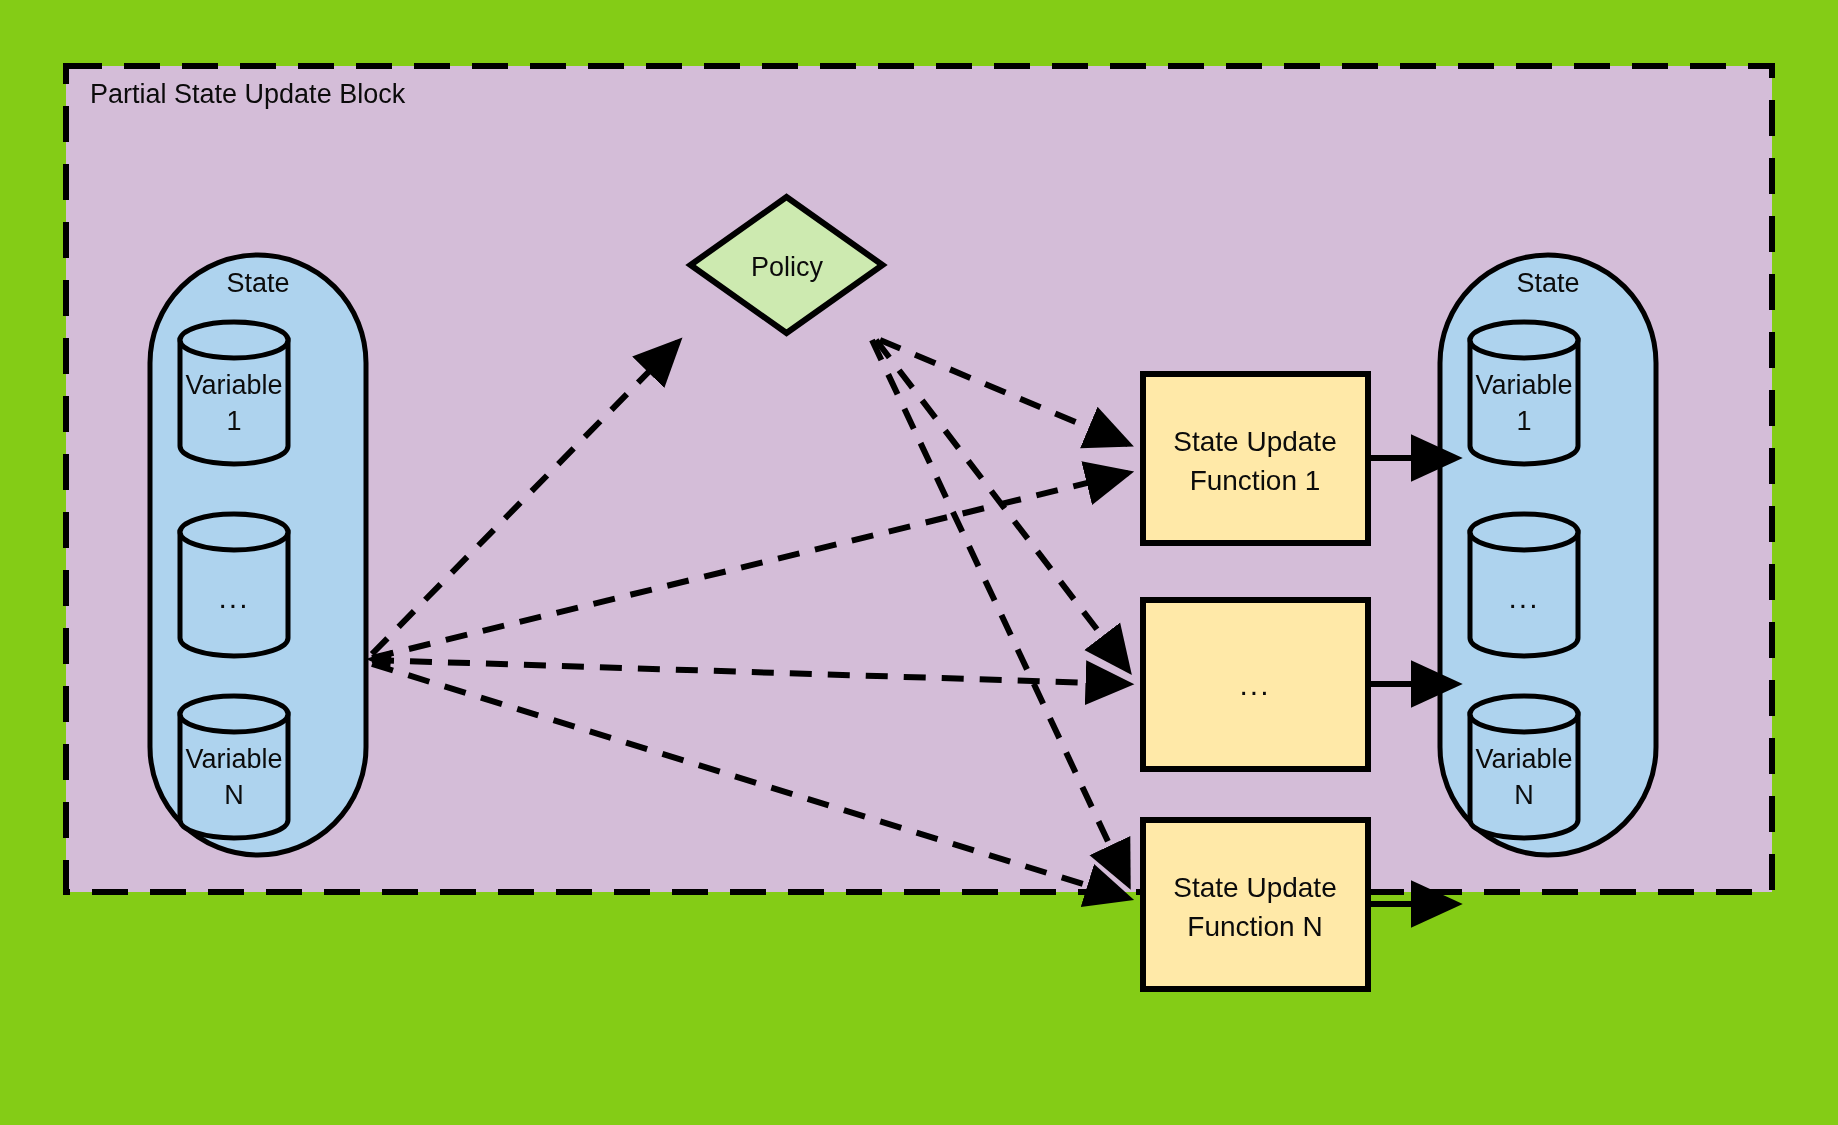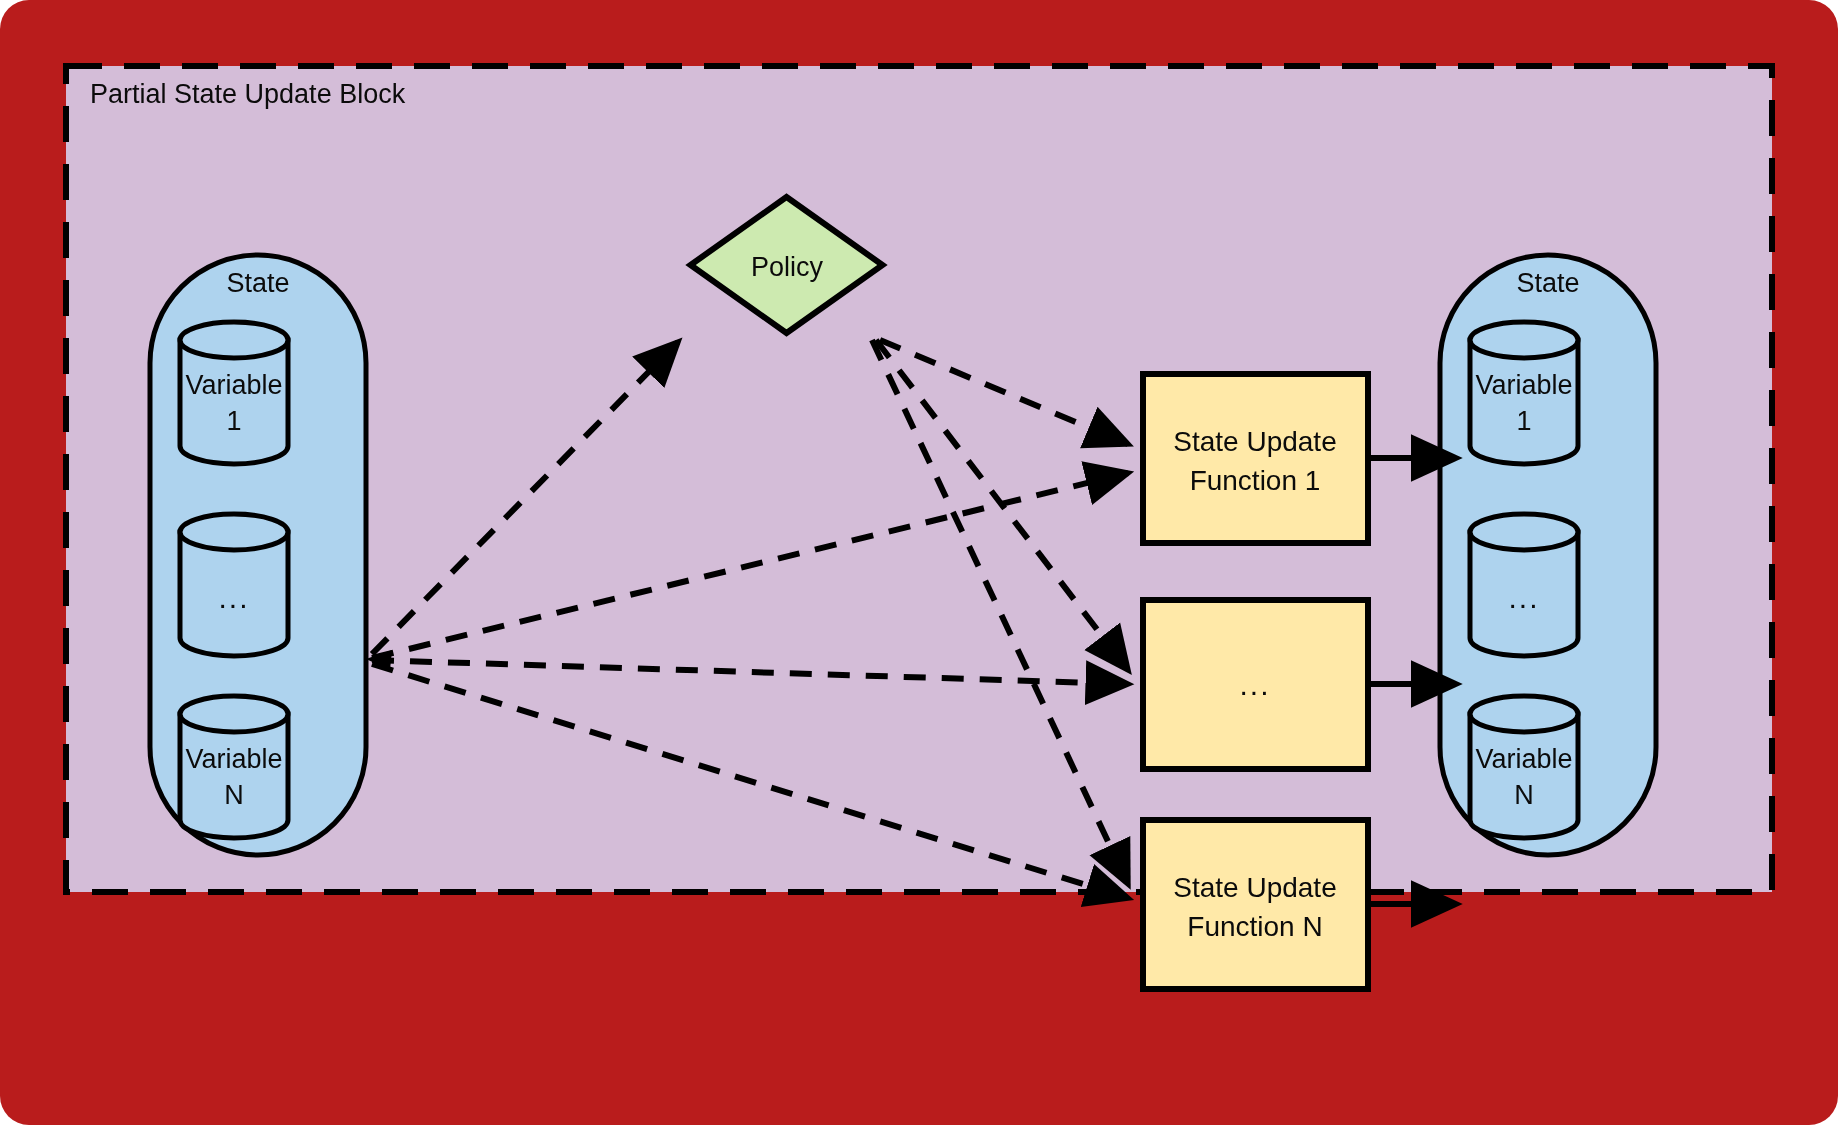--- a/index.html
+++ b/index.html
@@ -10,22 +10,21 @@
   body {
     width: 1838px;
     height: 1125px;
     font-family: "Liberation Sans", sans-serif;
     overflow: hidden;
   }
   #stage {
     position: relative;
     width: 1838px;
     height: 1125px;
-    background: #b91c1c;
-    border-radius: 29px;
+    background: #84cc16;
   }
   svg#diagram {
     position: absolute;
     left: 0;
     top: 0;
     width: 1838px;
     height: 1125px;
     display: block;
   }
   .dlabel {

